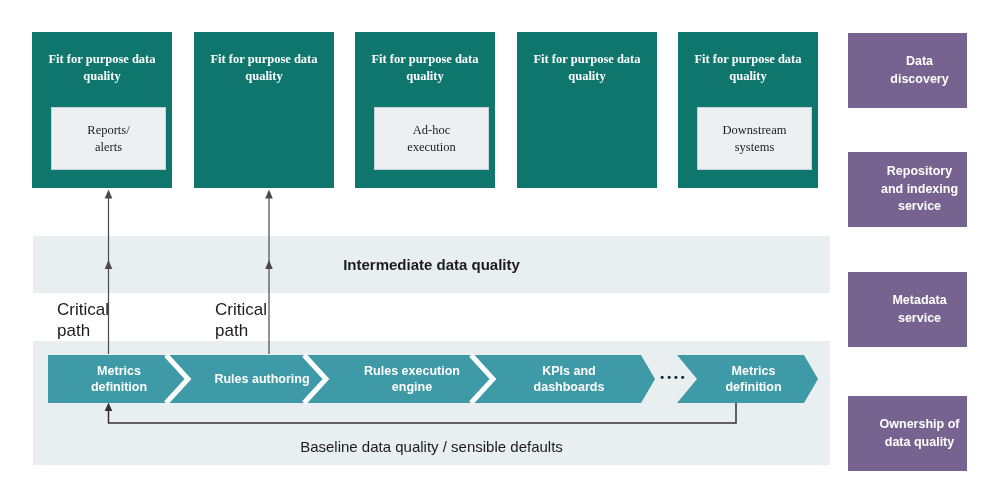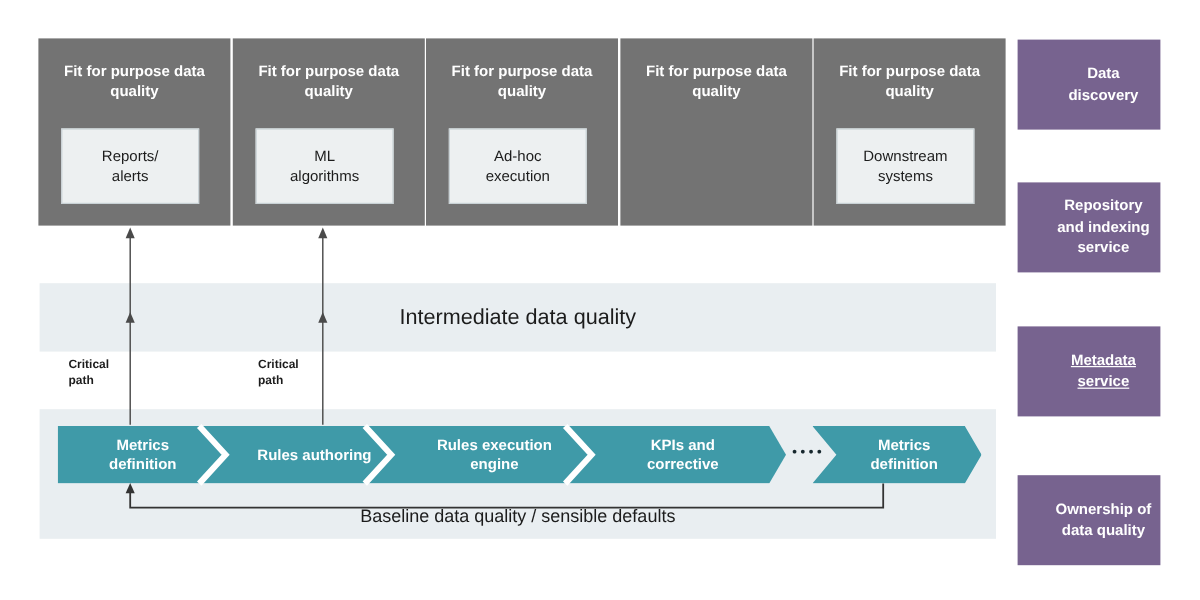--- a/index.html
+++ b/index.html
@@ -3,43 +3,43 @@
 <meta charset="utf-8">
 <style>
   * { box-sizing: border-box; }
   html, body { margin: 0; padding: 0; background: #ffffff; }
   body { width: 1000px; height: 500px; font-family: "Liberation Sans", sans-serif; }
   .page { position: relative; width: 1000px; height: 500px; background: #ffffff; overflow: hidden; }
 
   
   .band { position: absolute; left: 33px; width: 797px; background: #e9eef1; }
   .band-intermediate { top: 236px; height: 57px; display: flex; align-items: center; justify-content: center; }
-  .band-intermediate .band-label { font-size: 18px; font-weight: 400; color: #1c1c1c; }
-  .band-baseline { top: 341px; height: 108px; }
+  .band-intermediate .band-label { font-size: 15px; font-weight: 700; color: #1c1c1c; }
+  .band-baseline { top: 341px; height: 124px; }
   .baseline-label { position: absolute; left: 0; right: 0; bottom: 10px; text-align: center;
                     font-size: 15px; font-weight: 500; color: #1c1c1c; }
 
   
-  .fit-box { position: absolute; top: 32px; width: 160px; height: 156px; background: #737373; }
+  .fit-box { position: absolute; top: 32px; width: 140px; height: 156px; background: #0f766e; font-family: Liberation Serif, serif; }
   .fit-heading { margin-top: 19px; padding: 0 4px; text-align: center; color: #ffffff;
                  font-weight: bold; font-size: 12.5px; line-height: 1.35; white-space: pre-line; }
   .inner-box { position: absolute; left: 19px; top: 75px; width: 115px; height: 63px;
                background: #edf0f1; border: 1px solid #c9d2d6;
                display: flex; align-items: center; justify-content: center;
                text-align: center; font-size: 12.5px; line-height: 1.3; color: #1c1c1c;
                white-space: pre-line; }
 
   
   .side-box { position: absolute; left: 848px; width: 119px; height: 75px; background: #77638f;
               color: #ffffff; font-weight: bold; font-size: 12.5px; line-height: 1.4;
               display: flex; align-items: center; justify-content: center; text-align: center;
               white-space: pre-line; padding-left: 24px; }
   .side-box-0 { top: 33px; }
   .side-box-1 { top: 152px; }
-  .side-box-2 { top: 272px; text-decoration: underline; }
+  .side-box-2 { top: 272px; }
   .side-box-3 { top: 396px; }
 
   
   .main-chevron { position: absolute; left: 48px; top: 355px; width: 607px; height: 48px;
                   background: #3f9aa8;
                   clip-path: polygon(0 0, calc(100% - 14px) 0, 100% 50%, calc(100% - 14px) 100%, 0 100%); }
   .step-label { position: absolute; top: 0; height: 100%;
                 display: flex; align-items: center; justify-content: center; text-align: center;
                 color: #ffffff; font-weight: bold; font-size: 12.5px; line-height: 1.3;
                 white-space: pre-line; }
@@ -51,22 +51,22 @@
                   background: #3f9aa8;
                   clip-path: polygon(0 0, calc(100% - 14px) 0, 100% 50%, calc(100% - 14px) 100%, 0 100%, 20px 50%);
                   display: flex; align-items: center; justify-content: center; text-align: center;
                   padding-left: 12px; color: #ffffff; font-weight: bold; font-size: 12.5px;
                   line-height: 1.3; white-space: pre-line; }
 
   .dots { position: absolute; left: 650px; top: 371px; width: 48px; text-align: center;
           font-size: 11px; font-weight: bold; letter-spacing: 3px; color: #16262d; }
 
   
-  .crit-label { position: absolute; width: 64px; font-size: 10px; color: #1c1c1c;
-                line-height: 1.25; white-space: pre-line; font-weight: bold; }
+  .crit-label { position: absolute; width: 64px; font-size: 17px; color: #1c1c1c;
+                line-height: 1.25; white-space: pre-line; }
   .crit-0 { left: 57px;  top: 299px; }
   .crit-1 { left: 215px; top: 299px; }
 
   .overlay { position: absolute; left: 0; top: 0; width: 1000px; height: 500px;
              pointer-events: none; z-index: 10; }
 </style>
 </head>
 <body>
 
 <div class="page">
@@ -80,22 +80,20 @@
 
   <div class="fit-box" style="left:32px">
     <div class="fit-heading">Fit for purpose data
 quality</div>
     <div class="inner-box">Reports/
 alerts</div>
   </div>
   <div class="fit-box" style="left:194px">
     <div class="fit-heading">Fit for purpose data
 quality</div>
-    <div class="inner-box">ML
-algorithms</div>
   </div>
   <div class="fit-box" style="left:355px">
     <div class="fit-heading">Fit for purpose data
 quality</div>
     <div class="inner-box">Ad-hoc
 execution</div>
   </div>
   <div class="fit-box" style="left:517px">
     <div class="fit-heading">Fit for purpose data
 quality</div>
@@ -117,21 +115,21 @@
   <div class="side-box side-box-3">Ownership of
 data quality</div>
 
   <div class="main-chevron">
     <div class="step-label step-0">Metrics
 definition</div>
     <div class="step-label step-1">Rules authoring</div>
     <div class="step-label step-2">Rules execution
 engine</div>
     <div class="step-label step-3">KPIs and
-corrective</div>
+dashboards</div>
   </div>
   <div class="dots">••••</div>
   <div class="last-chevron">Metrics
 definition</div>
 
   <div class="crit-label crit-0">Critical
 path</div>
   <div class="crit-label crit-1">Critical
 path</div>
 

